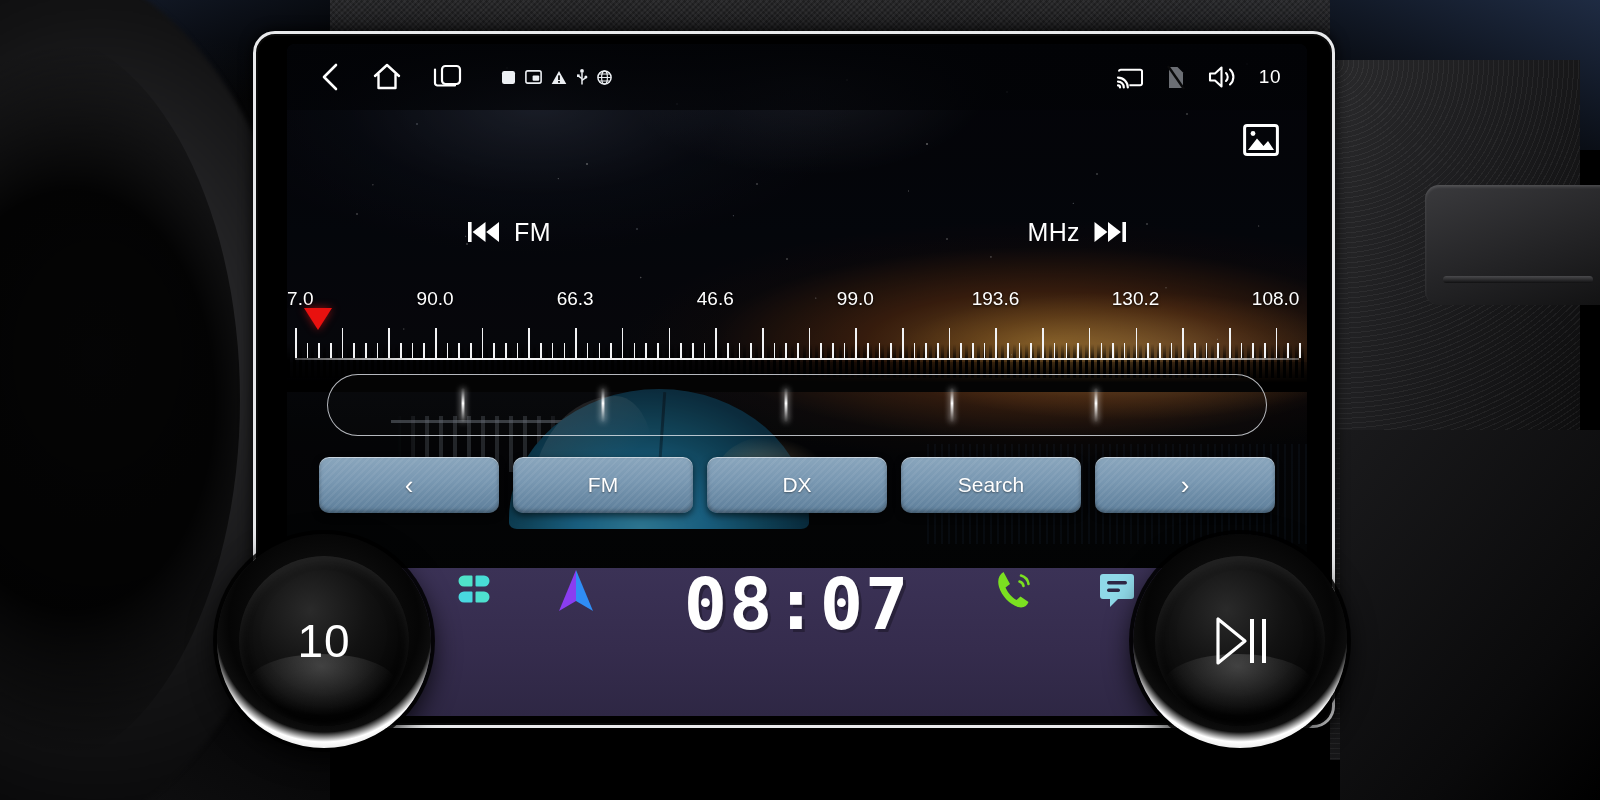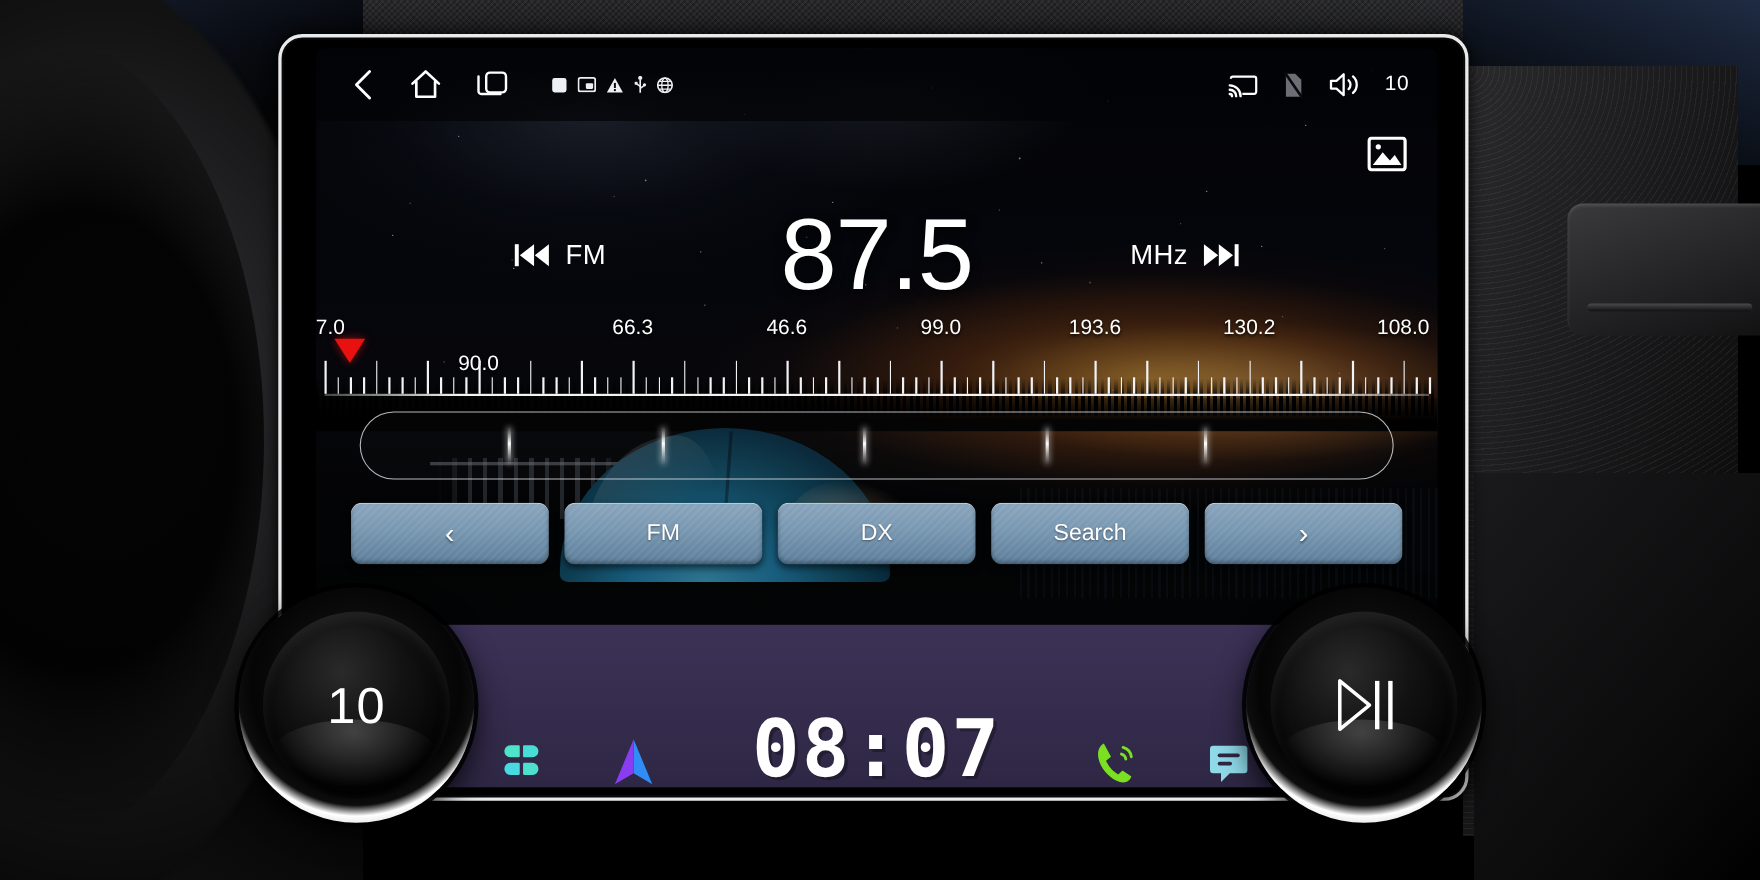--- a/index.html
+++ b/index.html
@@ -286,21 +286,21 @@
   .btn .chev { font-size:26px; line-height:1; font-weight:300; }
 
   
   .dock {
     position:absolute; left:0; right:0; bottom:0; height:148px;
     background: linear-gradient(180deg,#3b3256 0%, #352c4d 55%, #2e2744 100%);
     display:flex; align-items:center;
   }
   .dock-inner {
     position:absolute; left:0; right:0; top:0; bottom:0;
-    display:flex; align-items:flex-end; justify-content:center; gap:0;
+    display:flex; align-items:flex-start; justify-content:center; gap:0;
   }
   .dock-icons-left { position:absolute; left:168px; display:flex; align-items:center; gap:62px; }
   .dock-icons-right { position:absolute; right:170px; display:flex; align-items:center; gap:62px; }
   .clock {
     color:#ffffff; font-size:72px; line-height:1; font-weight:700;
     letter-spacing: 2px;
     font-family:"DejaVu Sans Mono", monospace;
     text-shadow: 3px 3px 0 rgba(0,0,0,.28);
   }
   .vol-hint {
@@ -468,38 +468,37 @@
           <span class="ico">
             <svg width="34" height="26" viewBox="0 0 34 26">
                 <rect x="1" y="3" width="3.6" height="20" fill="#fff"></rect>
                 <path d="M18.5 3 V23 L5.6 13 Z" fill="#fff"></path>
                 <path d="M32 3 V23 L19.2 13 Z" fill="#fff"></path>
               </svg>
           </span>
           <span class="band-label">FM</span>
         </div>
 
-        <span class="freq-value">87.5</span>
 
         <div class="band-right">
           <span class="band-label">MHz</span>
           <span class="ico">
             <svg width="34" height="26" viewBox="0 0 34 26">
                 <path d="M1.5 3 V23 L14.4 13 Z" fill="#fff"></path>
                 <path d="M15 3 V23 L27.9 13 Z" fill="#fff"></path>
                 <rect x="29.4" y="3" width="3.6" height="20" fill="#fff"></rect>
               </svg>
           </span>
         </div>
       </div>
 
       <div class="dial">
         <div class="dial-labels" id="dial-labels">
             <span class="dial-label" style="left: 0%;">87.0</span>
-            <span class="dial-label" style="left: 13.9535%; margin-top: 32px;">90.0</span>
+            <span class="dial-label" style="left: 13.9535%;">90.0</span>
             <span class="dial-label" style="left: 27.907%;">66.3</span>
             <span class="dial-label" style="left: 41.8605%;">46.6</span>
             <span class="dial-label" style="left: 55.814%;">99.0</span>
             <span class="dial-label" style="left: 69.7674%;">193.6</span>
             <span class="dial-label" style="left: 83.7209%;">130.2</span>
             <span class="dial-label" style="left: 97.6744%;">108.0</span>
           </div>
         <div class="ticks" id="dial-ticks">
             <div class="tick major" style="left: 0%;"></div>
             <div class="tick minor" style="left: 1.16279%;"></div>

